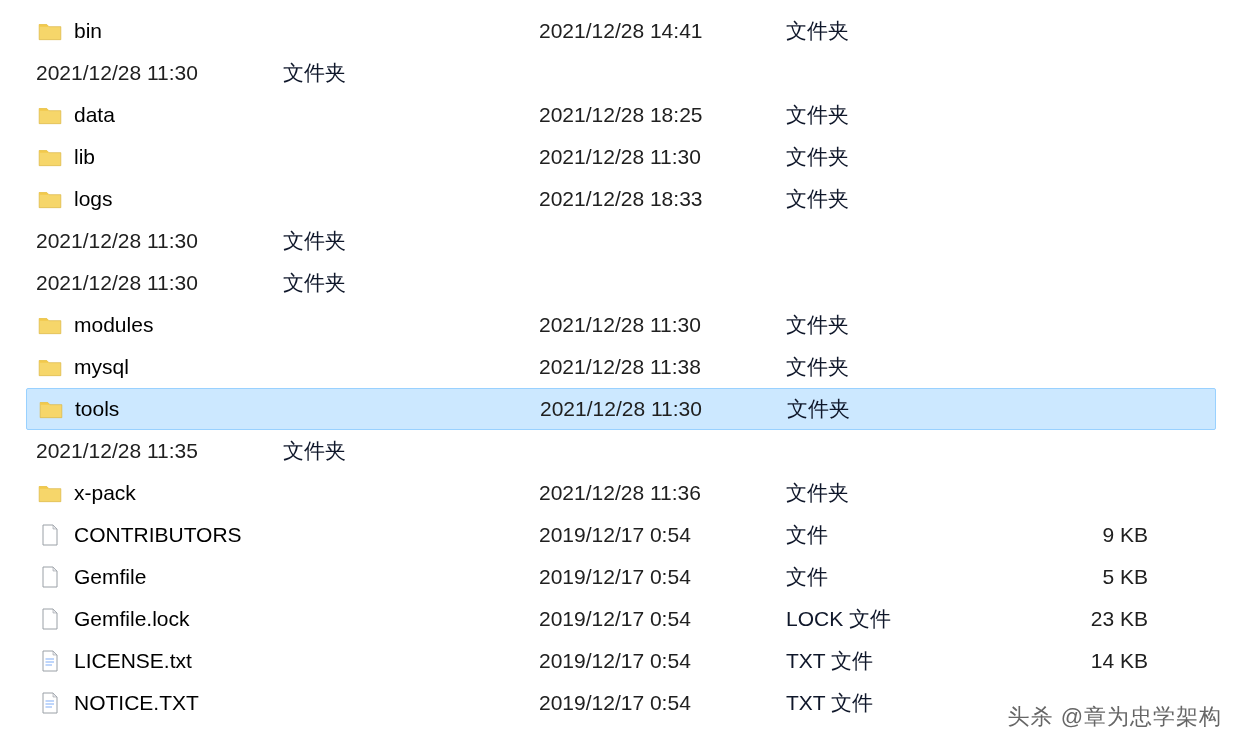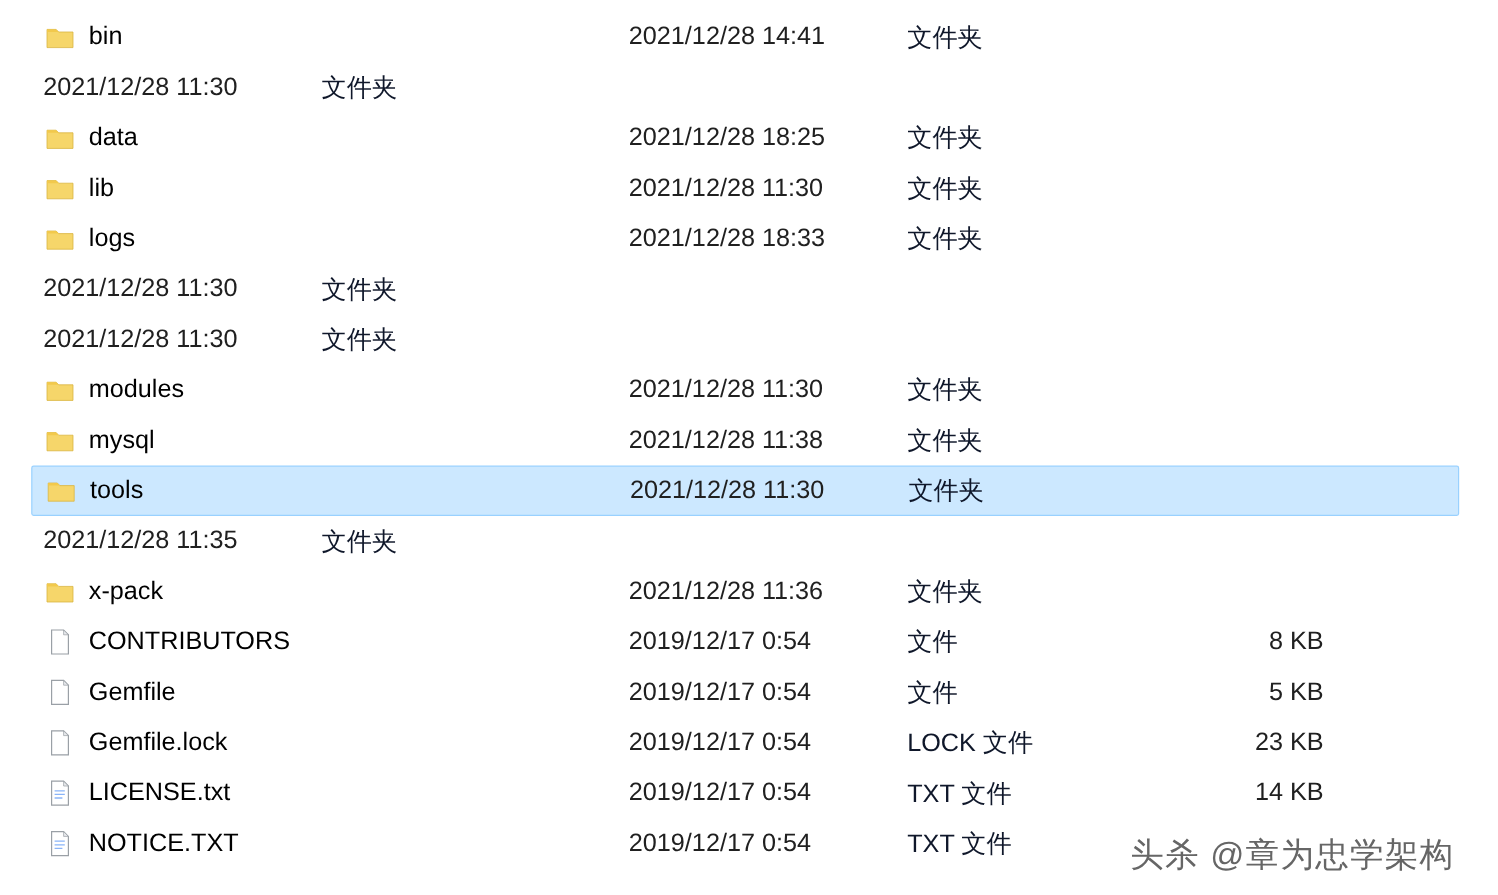--- a/index.html
+++ b/index.html
@@ -19,20 +19,21 @@
     }
     .file-list {
       padding: 10px 0 0 0;
     }
     .file-row {
       display: flex;
       align-items: center;
       height: 42px;
       padding-left: 36px;
       cursor: default;
+      gap: 15px;
     }
     .file-row.selected {
       background: #cce8ff;
       border: 1px solid #99d1ff;
       border-radius: 2px;
       margin-left: 26px;
       margin-right: 32px;
       padding-left: 10px;
     }
     .icon {
@@ -65,23 +66,23 @@
     }
     .col-size {
       flex: 0 0 165px;
       text-align: right;
       color: #202020;
       white-space: nowrap;
       padding-right: 8px;
     }
     .watermark {
       position: absolute;
-      right: 32px;
+      right: 22px;
       bottom: 14px;
-      font-size: 28px;
+      font-size: 22px;
       color: #666666;
       background: rgba(255,255,255,0.6);
       padding: 0 4px;
       font-weight: 400;
       letter-spacing: 1px;
     }
   </style>
 </head>
 <body>
 
@@ -223,21 +224,21 @@
         <span class="icon">
           <svg viewBox="0 0 24 24" width="24" height="26">
     <path d="M5 2 L15 2 L19 6 L19 22 L5 22 Z" fill="#ffffff" stroke="#9aa0a6" stroke-width="1"></path>
     <path d="M15 2 L15 6 L19 6 Z" fill="#e8eaed" stroke="#9aa0a6" stroke-width="0.6"></path>
   </svg>
         </span>
         <span>CONTRIBUTORS</span>
       </div>
       <div class="col-date">2019/12/17 0:54</div>
       <div class="col-type">文件</div>
-      <div class="col-size">8 KB</div>
+      <div class="col-size">9 KB</div>
     </div>
     <div class="file-row">
       <div class="col-name">
         <span class="icon">
           <svg viewBox="0 0 24 24" width="24" height="26">
     <path d="M5 2 L15 2 L19 6 L19 22 L5 22 Z" fill="#ffffff" stroke="#9aa0a6" stroke-width="1"></path>
     <path d="M15 2 L15 6 L19 6 Z" fill="#e8eaed" stroke="#9aa0a6" stroke-width="0.6"></path>
   </svg>
         </span>
         <span>Gemfile</span>

